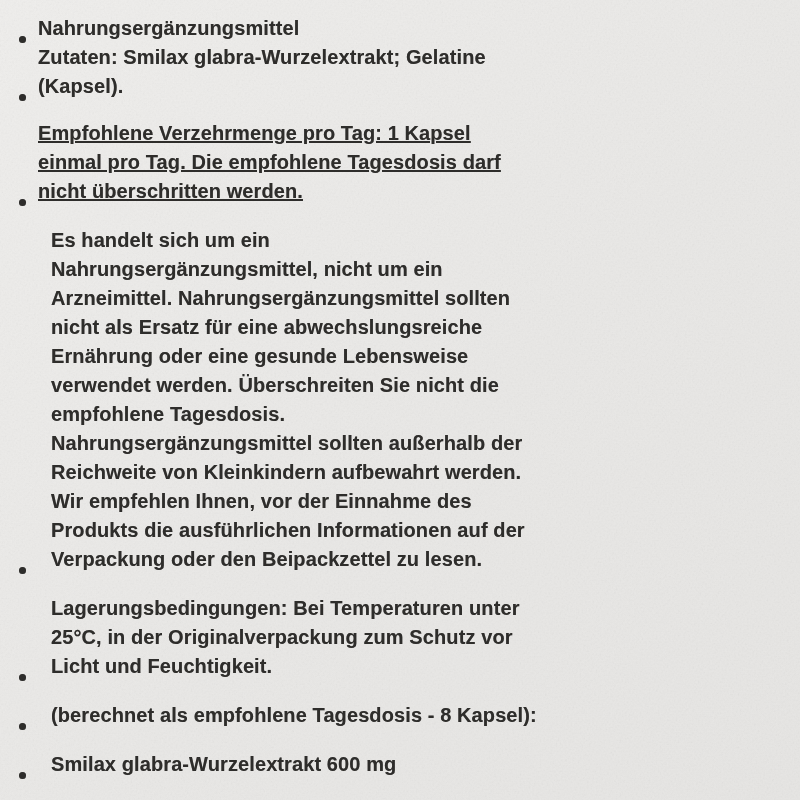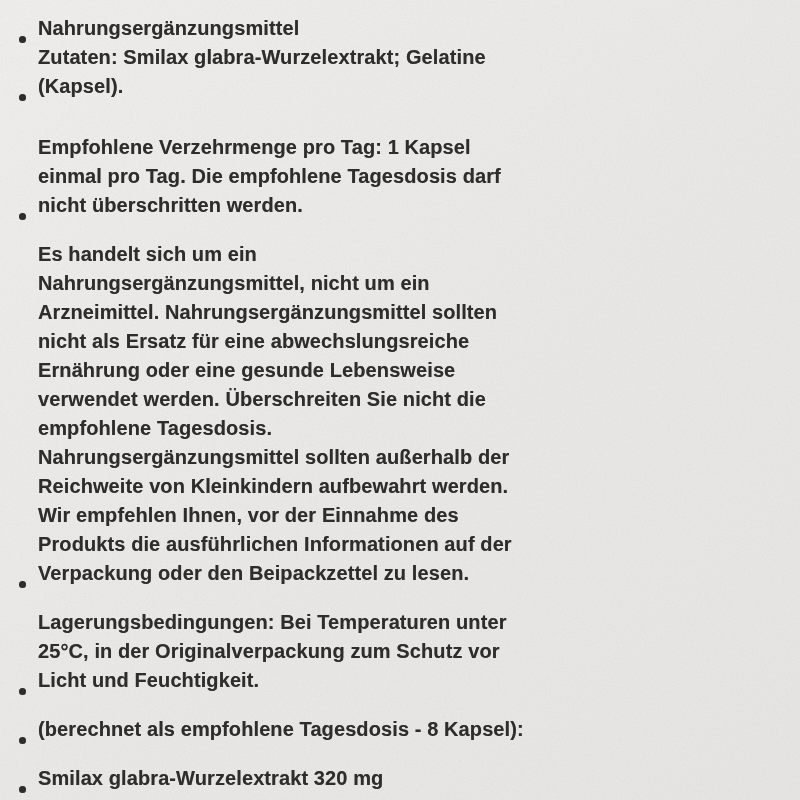--- a/index.html
+++ b/index.html
@@ -43,22 +43,22 @@
     width: 7px;
     height: 7px;
     border-radius: 50%;
     background: #2e2d2b;
     margin: 11px 12px 0 3px;
     box-shadow: 0 0 0.6px rgba(46, 45, 43, 0.45);
   }
   .bullet-item .item-text {
     white-space: pre-line;
   }
-  .gap-lg { margin-top: 32px; }
-  .gap-md { margin-top: 20px; }
+  .gap-lg { margin-top: 18px; text-decoration: underline; }
+  .gap-md { margin-top: 20px; gap: 13px; }
 </style>
 </head>
 <body>
 
 <svg class="paper-noise" xmlns="http://www.w3.org/2000/svg" width="800" height="800">
   <filter id="grain">
     <feTurbulence type="fractalNoise" baseFrequency="0.55" numOctaves="3" stitchTiles="stitch"></feTurbulence>
     <feColorMatrix type="saturate" values="0"></feColorMatrix>
   </filter>
   <rect width="800" height="800" filter="url(#grain)"></rect>
@@ -107,16 +107,16 @@
 Licht und Feuchtigkeit.</span>
   </div>
 
   <div class="bullet-item gap-md">
     <span class="dot"></span>
     <span class="item-text">(berechnet als empfohlene Tagesdosis - 8 Kapsel):</span>
   </div>
 
   <div class="bullet-item gap-md">
     <span class="dot"></span>
-    <span class="item-text">Smilax glabra-Wurzelextrakt 320 mg</span>
+    <span class="item-text">Smilax glabra-Wurzelextrakt 600 mg</span>
   </div>
 
 </div>
 
 </body></html>

